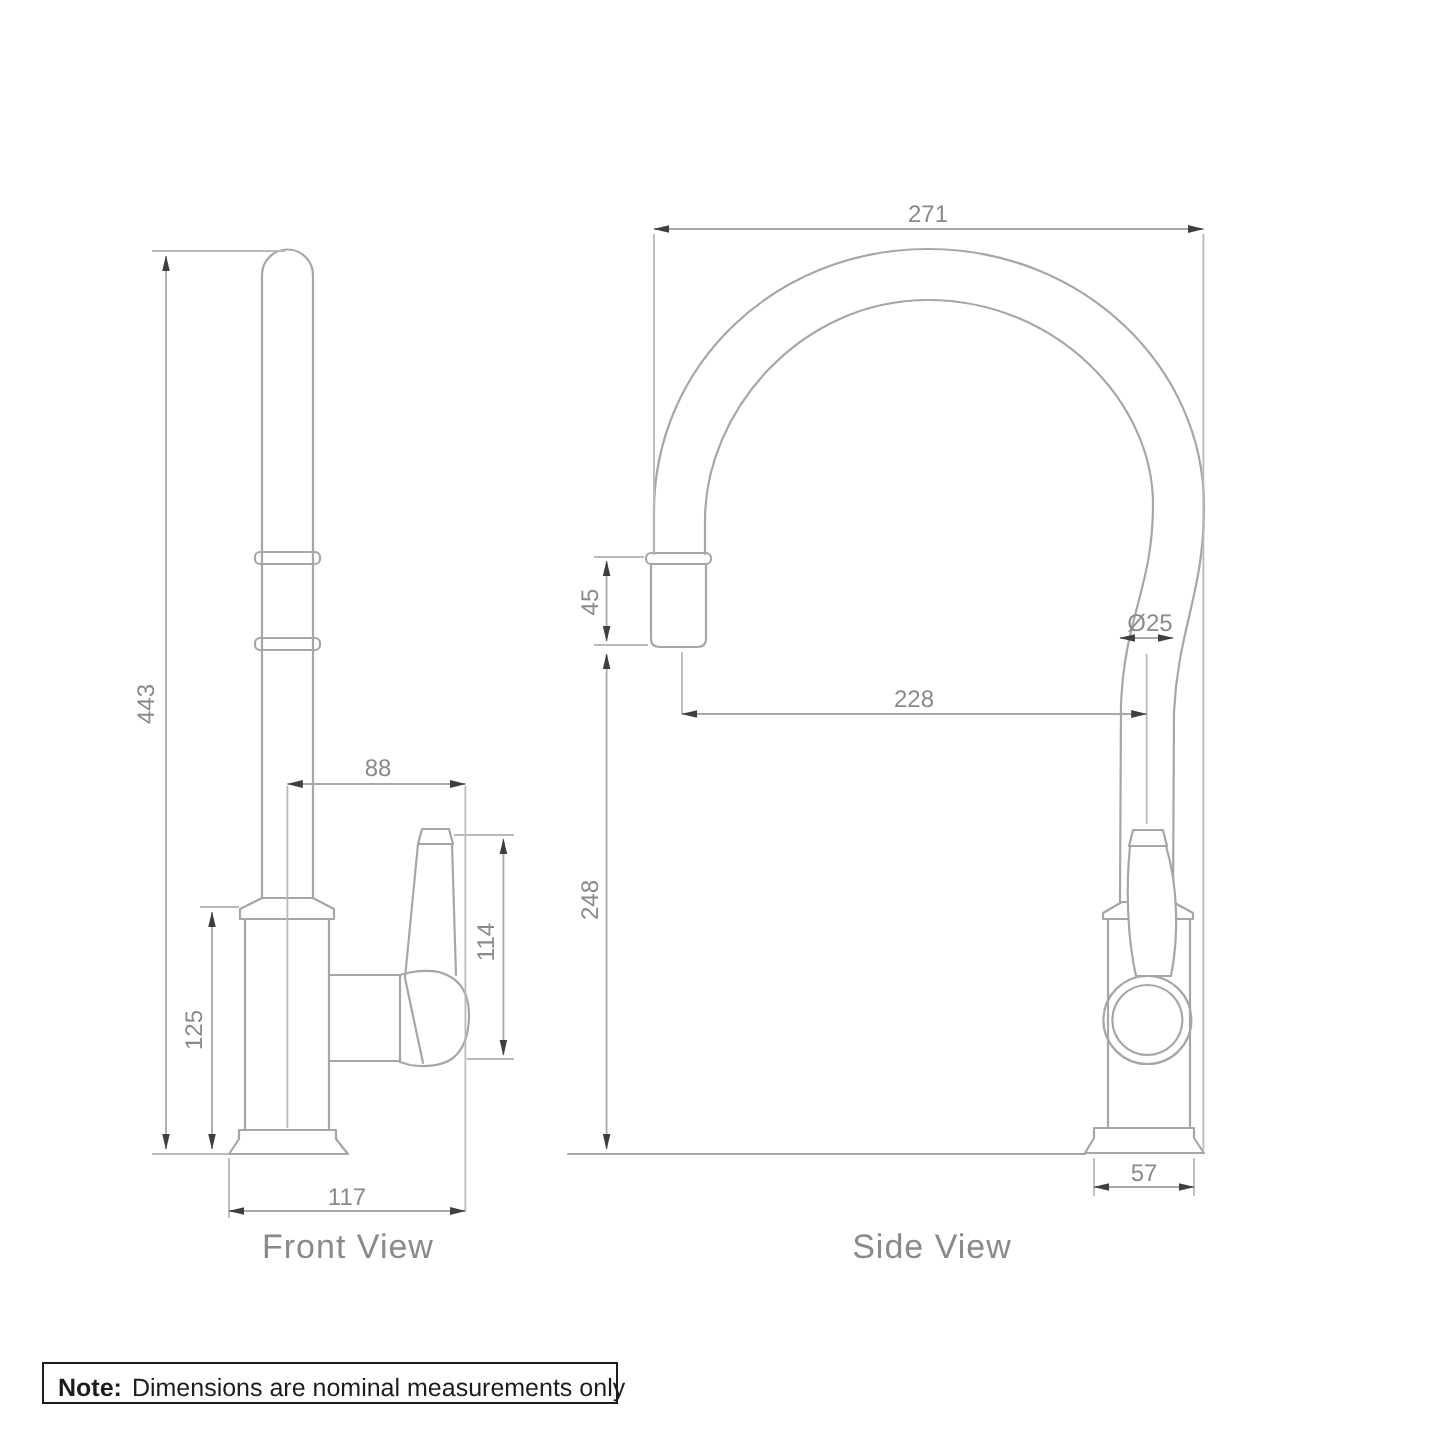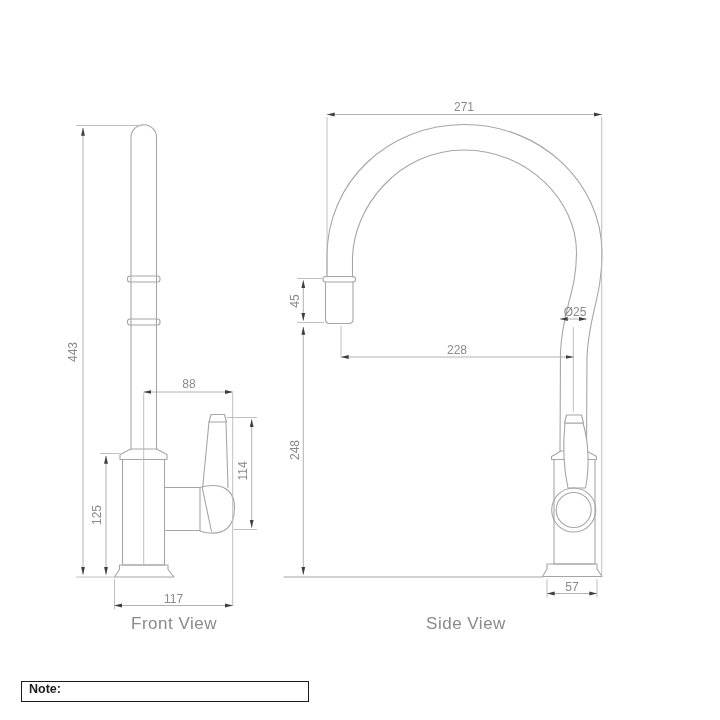--- a/index.html
+++ b/index.html
@@ -9,21 +9,21 @@
   }
   svg{position:absolute;left:0;top:0;}
   .obj{stroke:#a6a6a6;stroke-width:1.1;fill:none;stroke-linejoin:round;stroke-linecap:round;}
   .objfill{stroke:#a6a6a6;stroke-width:1.1;fill:#ffffff;stroke-linejoin:round;stroke-linecap:round;}
   .ext{stroke:#b9b9b9;stroke-width:0.9;fill:none;}
   .dim{stroke:#a9a9a9;stroke-width:0.9;fill:none;}
   .dimtext{font-family:"Liberation Sans",sans-serif;font-size:12px;fill:#8a8a8a;}
   .viewlabel{font-family:"Liberation Sans",sans-serif;font-size:17px;fill:#8a8a8a;letter-spacing:0.5px;}
   .notebox{
     position:absolute;left:21px;top:681px;width:279px;height:19px;
-    border:1.5px solid #1c1c1c;display:flex;align-items:flex-start;
+    border:1.5px solid #1c1c1c;display:flex;align-items:flex-end;
     padding-left:7px;font-size:12.5px;color:#1c1c1c;white-space:nowrap;
   }
   .notebox .prefix{font-weight:bold;margin-right:5px;}
 </style>
 </head>
 <body>
 
 <div class="canvas">
 
 <svg width="720" height="720" viewBox="0 0 720 720">
@@ -121,15 +121,16 @@
   <text class="dimtext" x="299" y="301" text-anchor="middle" transform="rotate(-90 299 301)">45</text>
   <text class="dimtext" x="299" y="450" text-anchor="middle" transform="rotate(-90 299 450)">248</text>
   <text class="dimtext" x="575" y="315.5" text-anchor="middle">Ø25</text>
   <text class="dimtext" x="457" y="353.5" text-anchor="middle">228</text>
   <text class="dimtext" x="572" y="590.5" text-anchor="middle">57</text>
   <text class="viewlabel" x="466" y="629" text-anchor="middle">Side View</text>
 </svg>
 
   <div class="notebox">
     <span class="prefix">Note:</span>
+    <span>Dimensions are nominal measurements only</span>
   </div>
 
 </div>
 
 </body></html>

